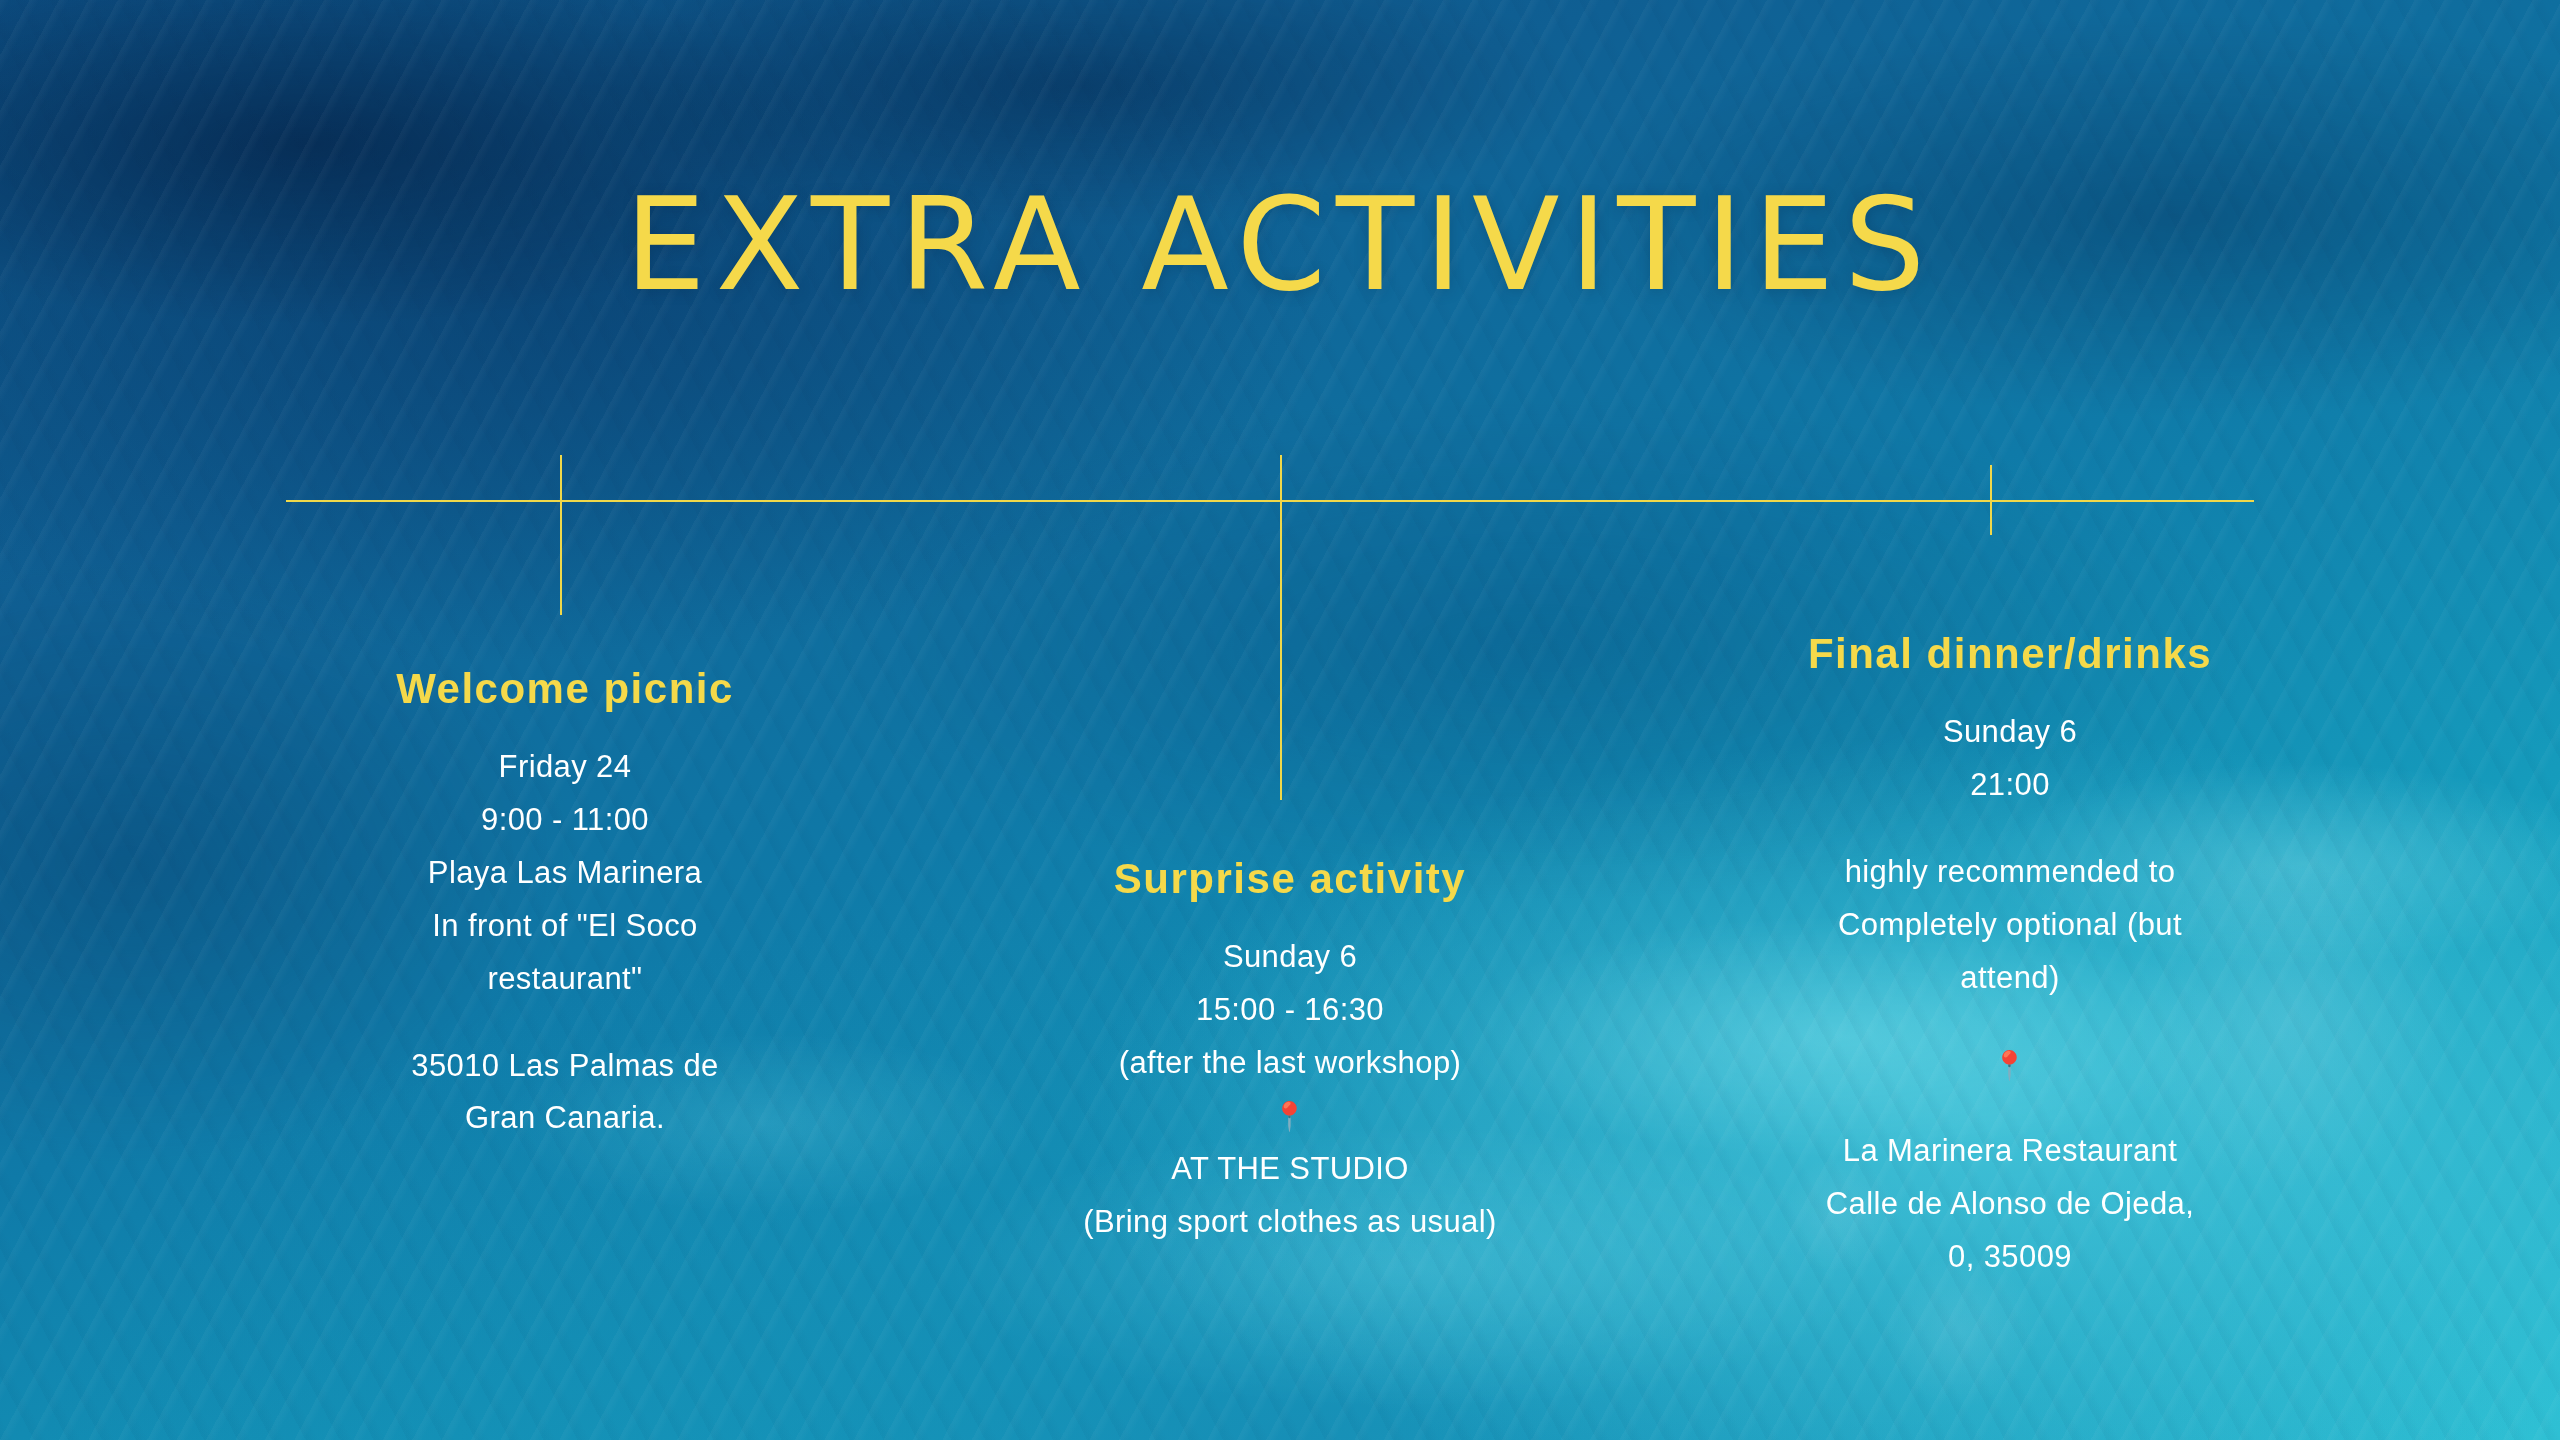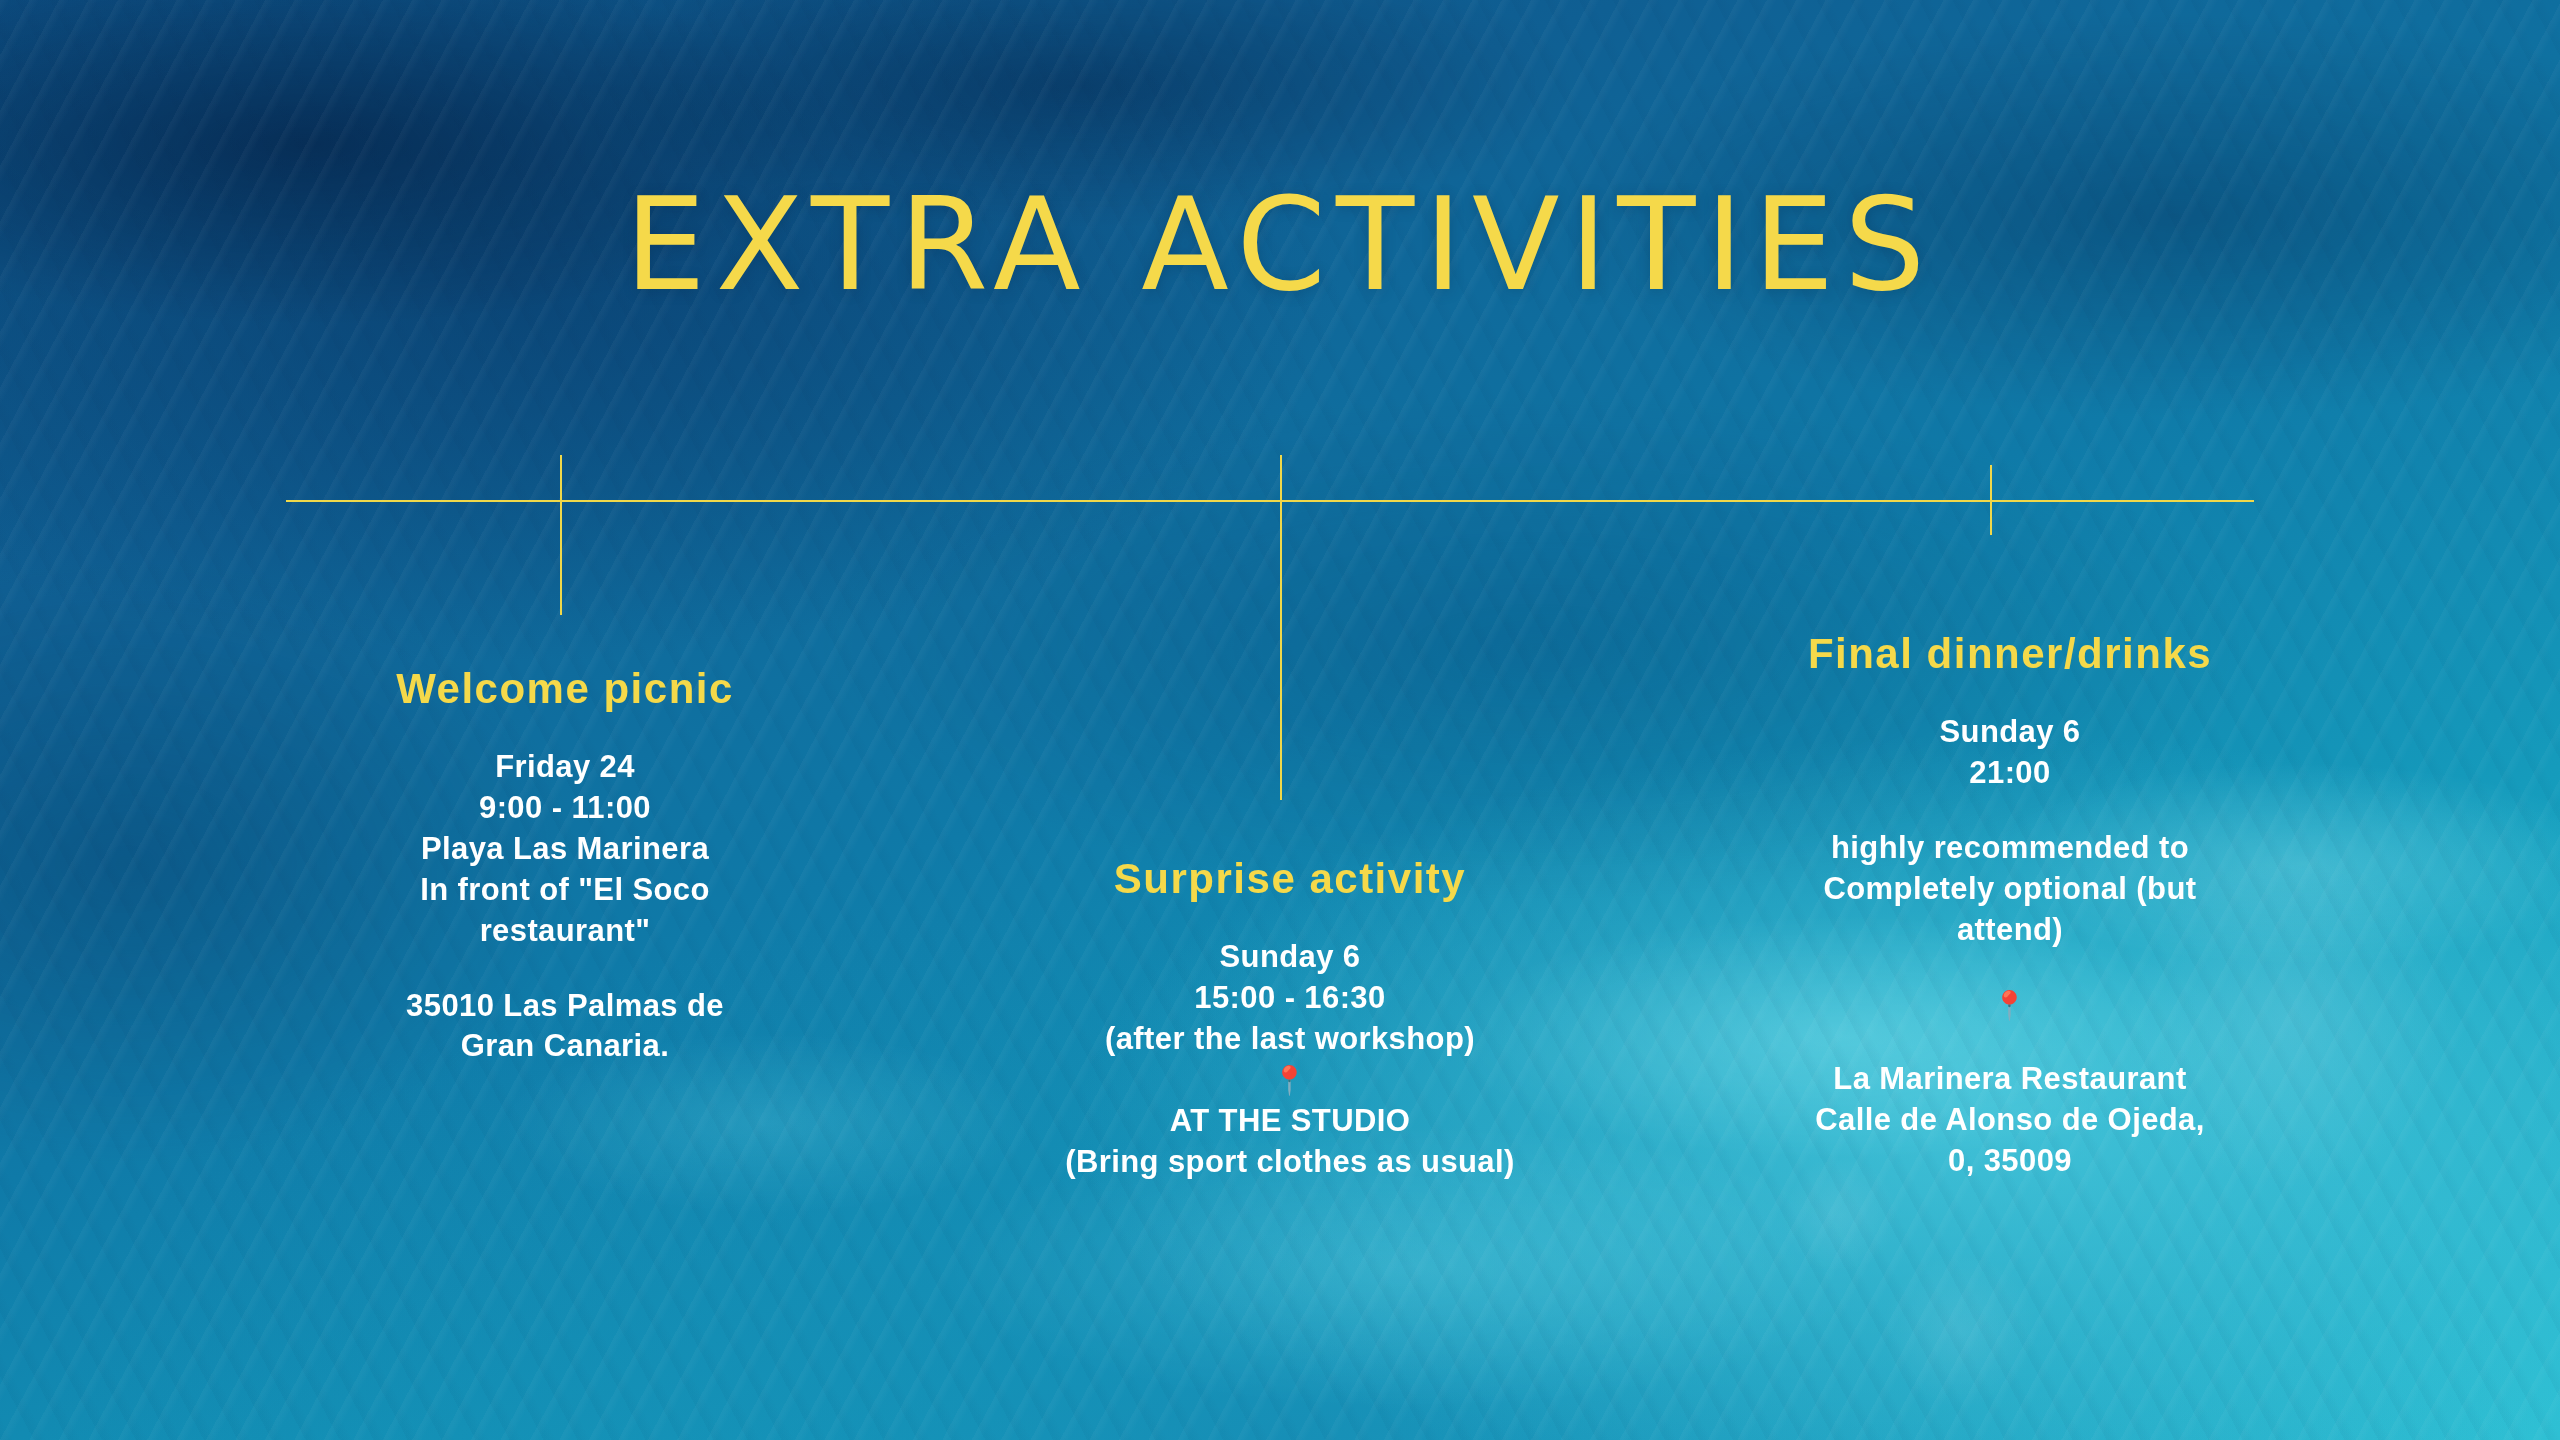--- a/index.html
+++ b/index.html
@@ -93,22 +93,23 @@
   .col h2 {
     color:#f5d94a;
     font-size:42px;
     font-weight:bold;
     letter-spacing:1.5px;
     margin-bottom:34px;
   }
   .col p {
     font-size:31px;
     line-height:1.32;
-    font-weight:700;
+    font-weight:400;
     letter-spacing:.4px;
+    margin-top:12px;
   }
   .gap { height:34px; }
 
   .col-welcome { left:295px; top:665px; width:540px; }
   .col-surprise { left:1010px; top:855px; width:560px; }
   .col-final { left:1720px; top:630px; width:580px; }
 
   .pin { color:#e8342a; font-size:28px; }
 </style>
 </head>

